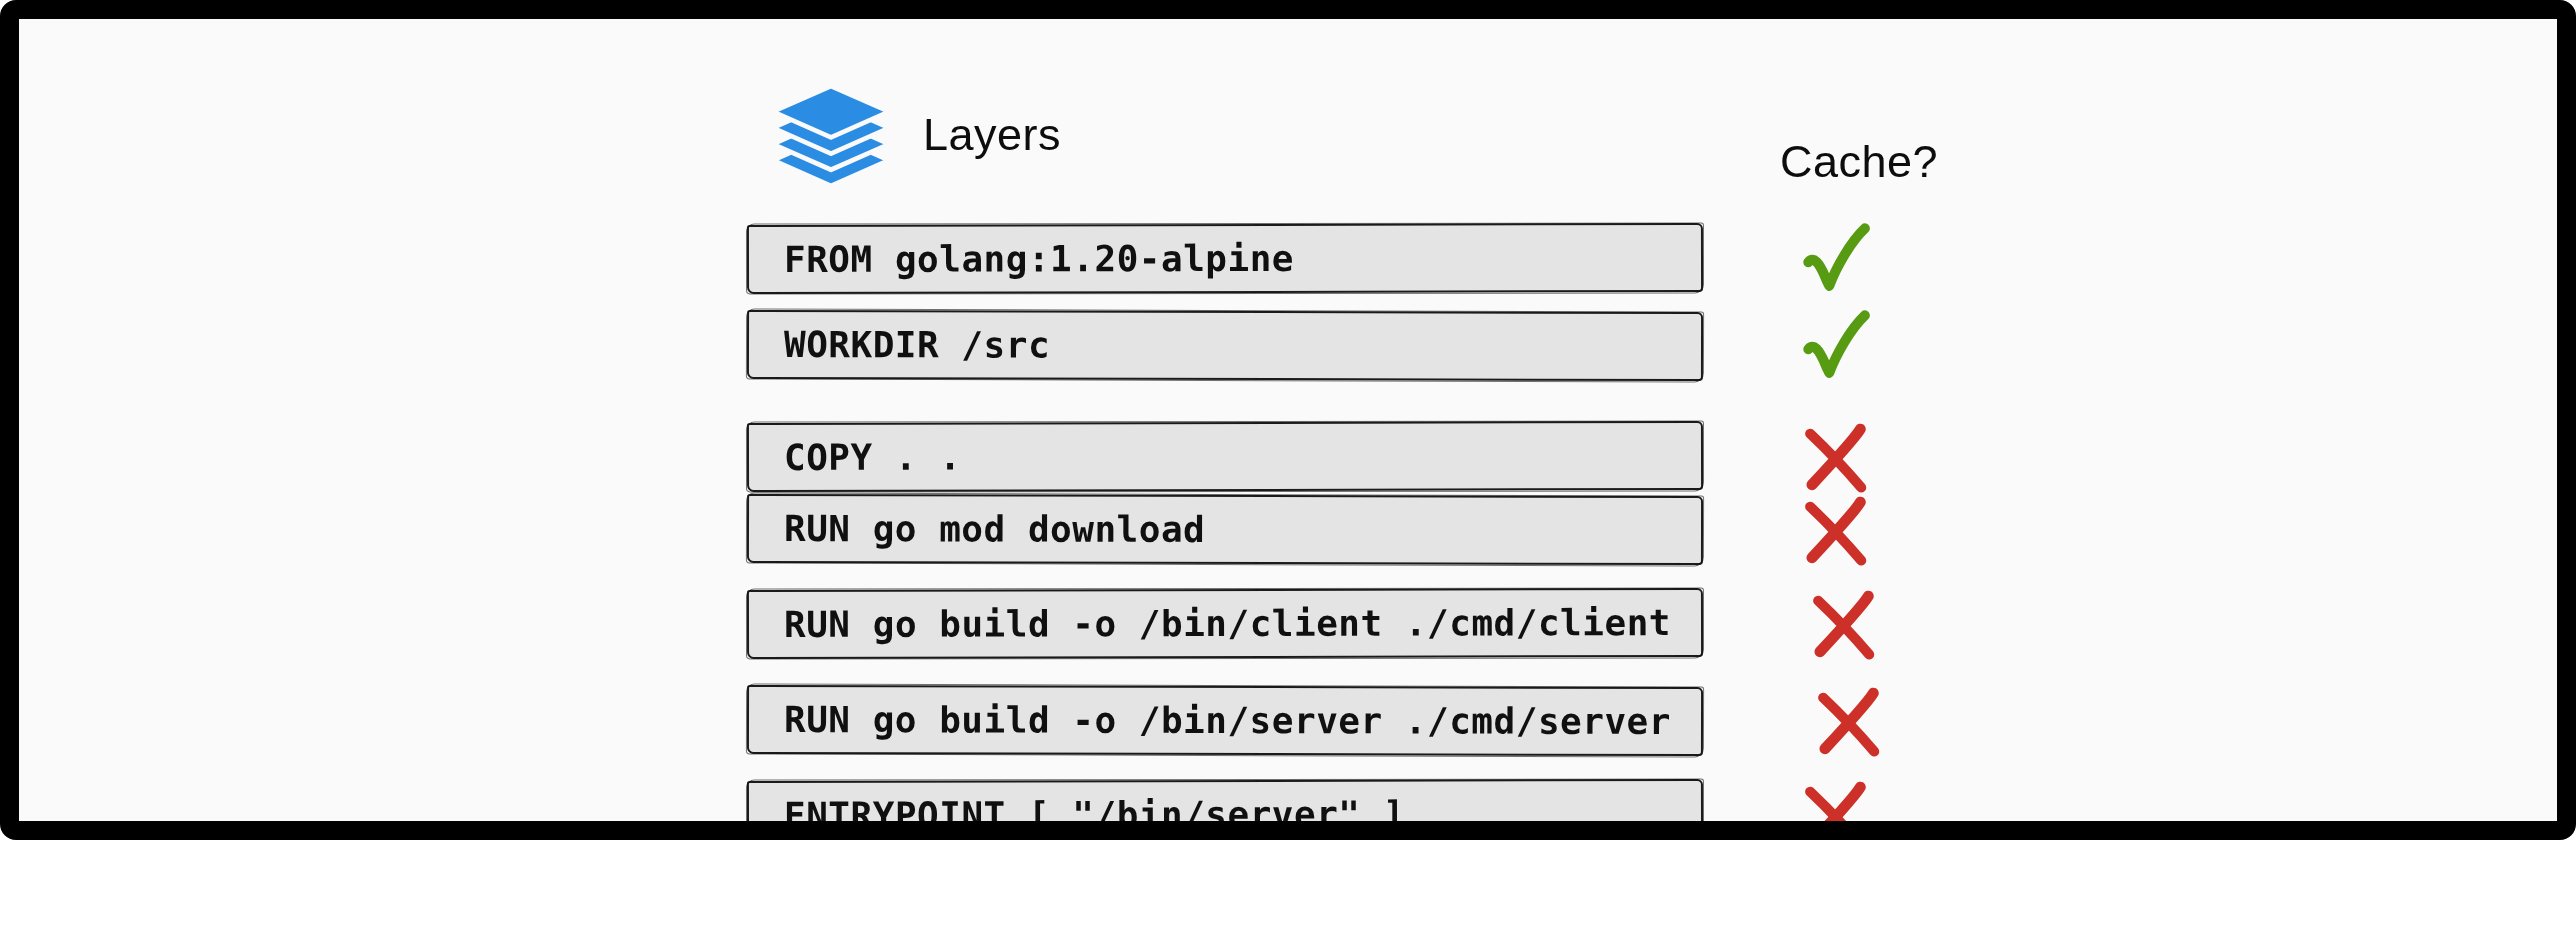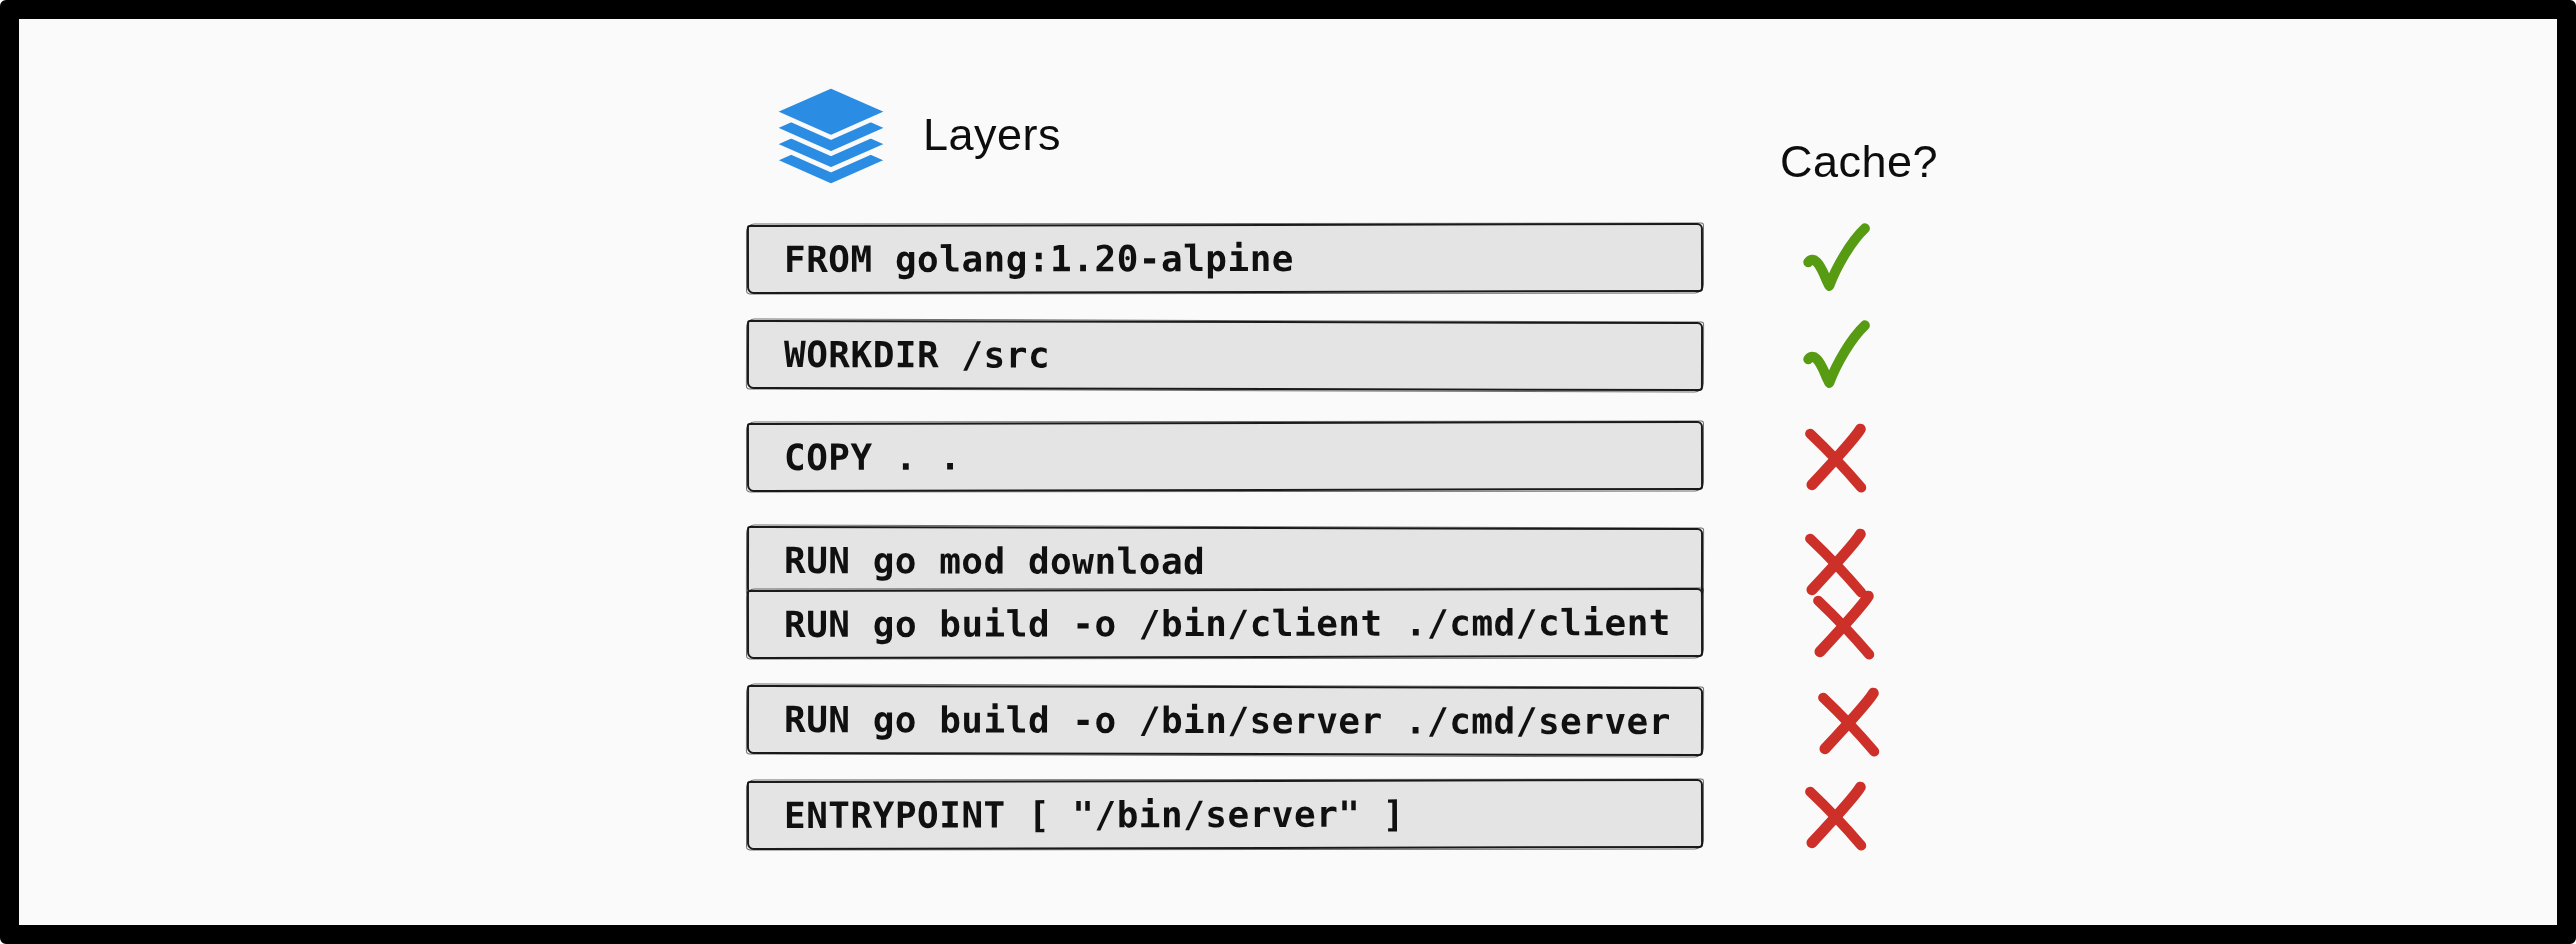--- a/index.html
+++ b/index.html
@@ -3,25 +3,25 @@
 <meta charset="utf-8">
 <style>
   html, body {
     margin: 0;
     padding: 0;
     background: #ffffff;
   }
   #canvas {
     position: relative;
     width: 2576px;
-    height: 944px;
+    height: 840px;
     box-sizing: border-box;
     background: #fafafa;
     border: 19px solid #000000;
-    border-radius: 6px;
+    border-radius: 16px;
     font-family: "Liberation Sans", sans-serif;
     overflow: hidden;
   }
   .header-label {
     position: absolute;
     font-size: 45px;
     font-weight: 400;
     color: #0d0d0d;
     letter-spacing: 0.5px;
     white-space: nowrap;
@@ -108,21 +108,21 @@
     <div class="cmd-box">
       <span class="cmd-text">FROM golang:1.20-alpine</span>
     </div>
     <span class="mark">
           <svg viewBox="0 0 80 84">
             <path d="M8 46 C14 39 20 47 26 61 C28 66 30 70 31 72 C38 53 54 24 70 9" fill="none" stroke="#579B12" stroke-width="11" stroke-linecap="round" stroke-linejoin="round"></path>
           </svg>
         </span>
   </div>
 
-  <div class="row" style="top: 301px;">
+  <div class="row" style="top: 291px;">
     <div class="cmd-box">
       <span class="cmd-text">WORKDIR /src</span>
     </div>
     <span class="mark">
           <svg viewBox="0 0 80 84">
             <path d="M8 46 C14 39 20 47 26 61 C28 66 30 70 31 72 C38 53 54 24 70 9" fill="none" stroke="#579B12" stroke-width="11" stroke-linecap="round" stroke-linejoin="round"></path>
           </svg>
         </span>
   </div>
 
@@ -131,21 +131,21 @@
       <span class="cmd-text">COPY . .</span>
     </div>
     <span class="mark">
           <svg viewBox="0 0 80 84">
             <path d="M10 17 C28 34 48 55 66 76" fill="none" stroke="#CC3028" stroke-width="11" stroke-linecap="round"></path>
             <path d="M65 12 C61 19 38 45 12 73" fill="none" stroke="#CC3028" stroke-width="12" stroke-linecap="round"></path>
           </svg>
         </span>
   </div>
 
-  <div class="row" style="top: 475px; margin-top: 32px;">
+  <div class="row" style="top: 475px;">
     <div class="cmd-box">
       <span class="cmd-text">RUN go mod download</span>
     </div>
     <span class="mark">
           <svg viewBox="0 0 80 84">
             <path d="M10 17 C28 34 48 55 66 76" fill="none" stroke="#CC3028" stroke-width="11" stroke-linecap="round"></path>
             <path d="M65 12 C61 19 38 45 12 73" fill="none" stroke="#CC3028" stroke-width="12" stroke-linecap="round"></path>
           </svg>
         </span>
   </div>

